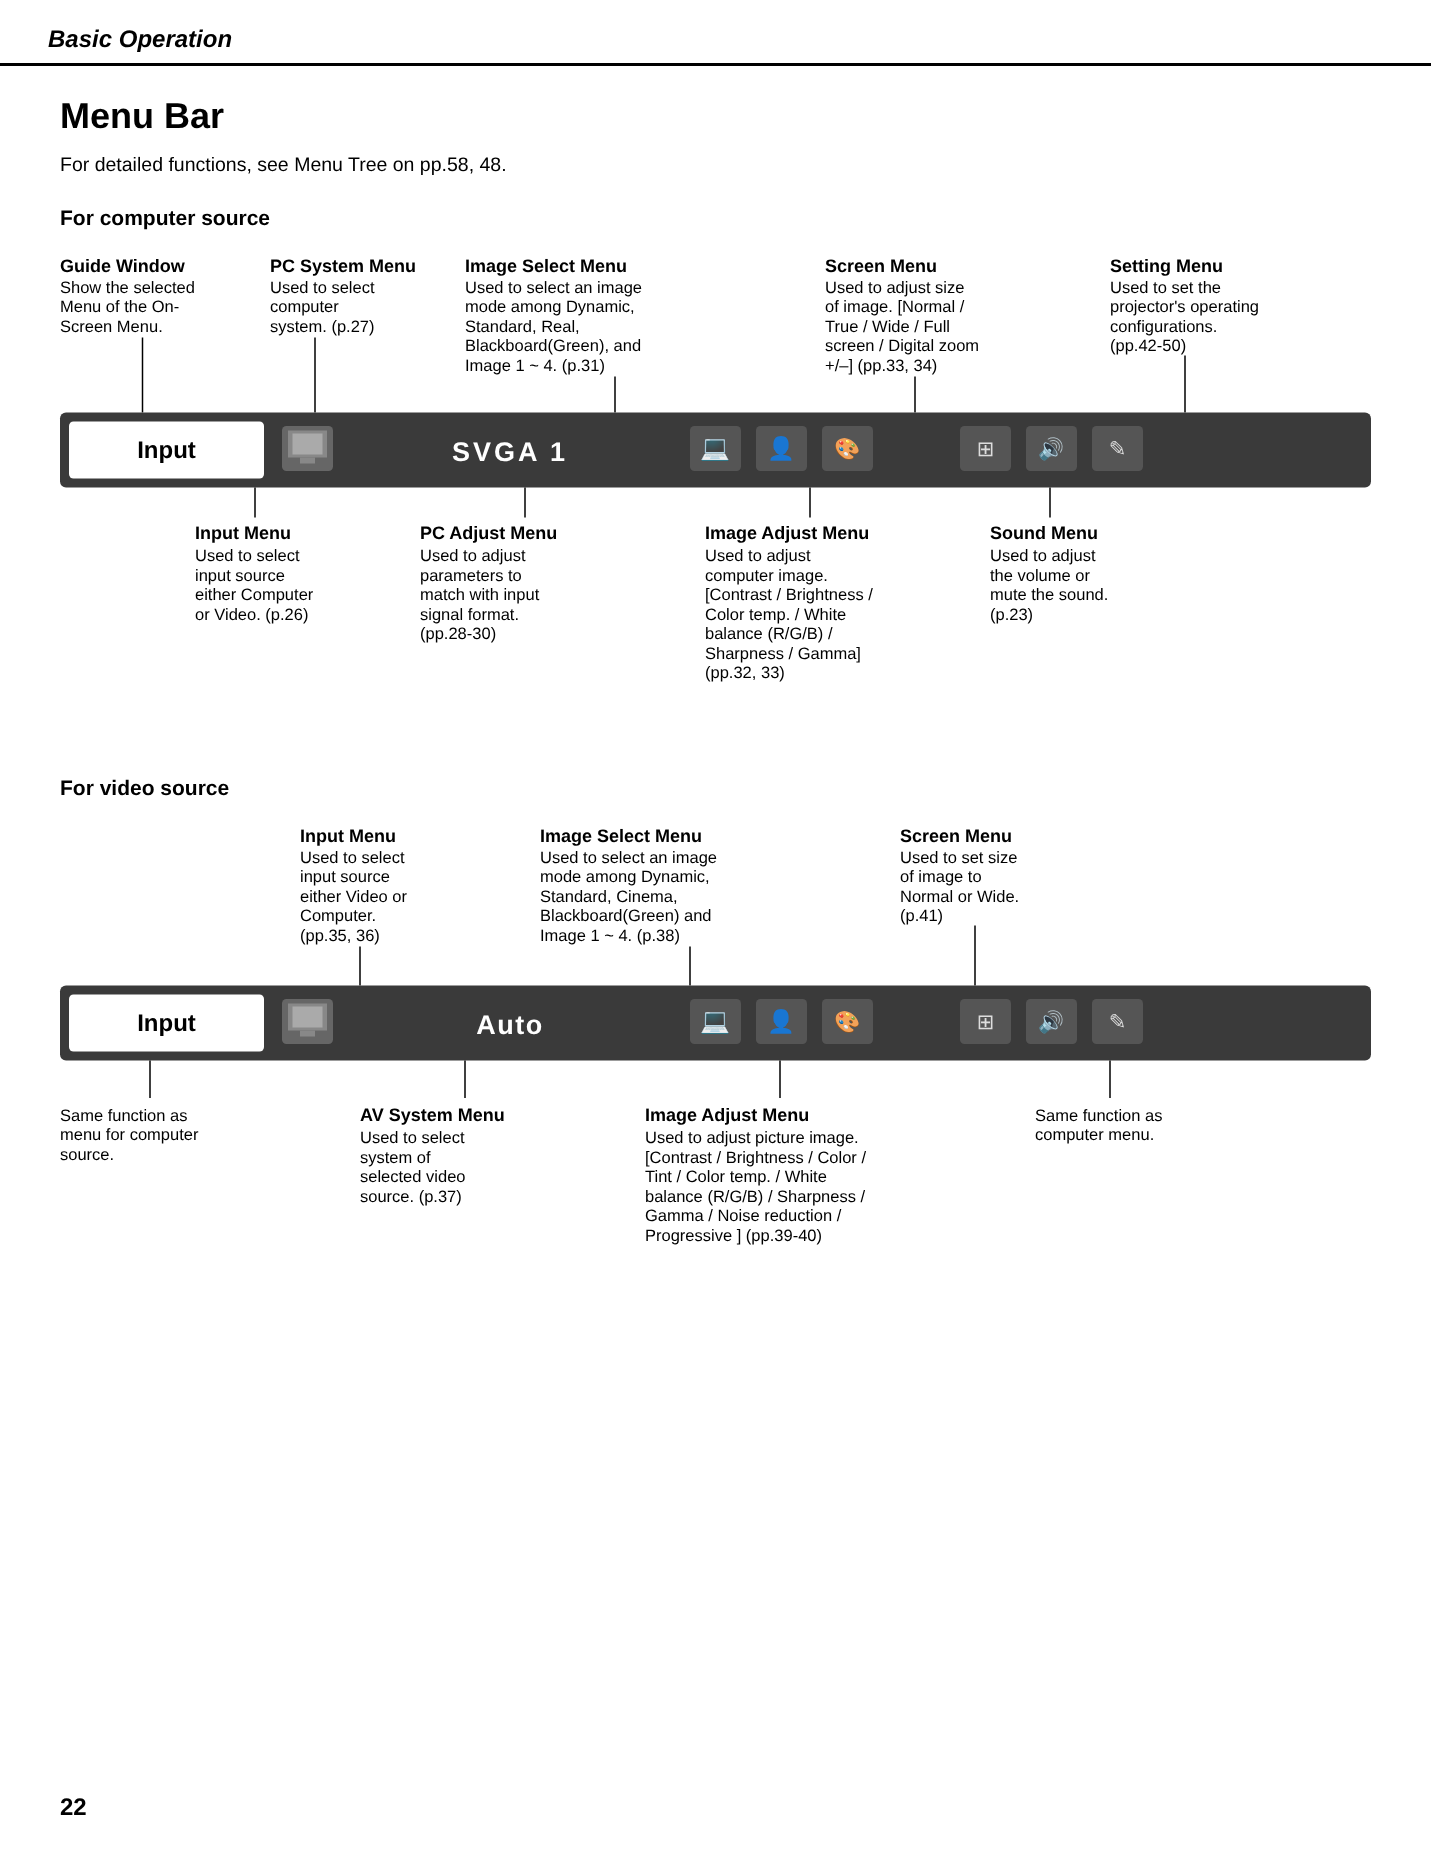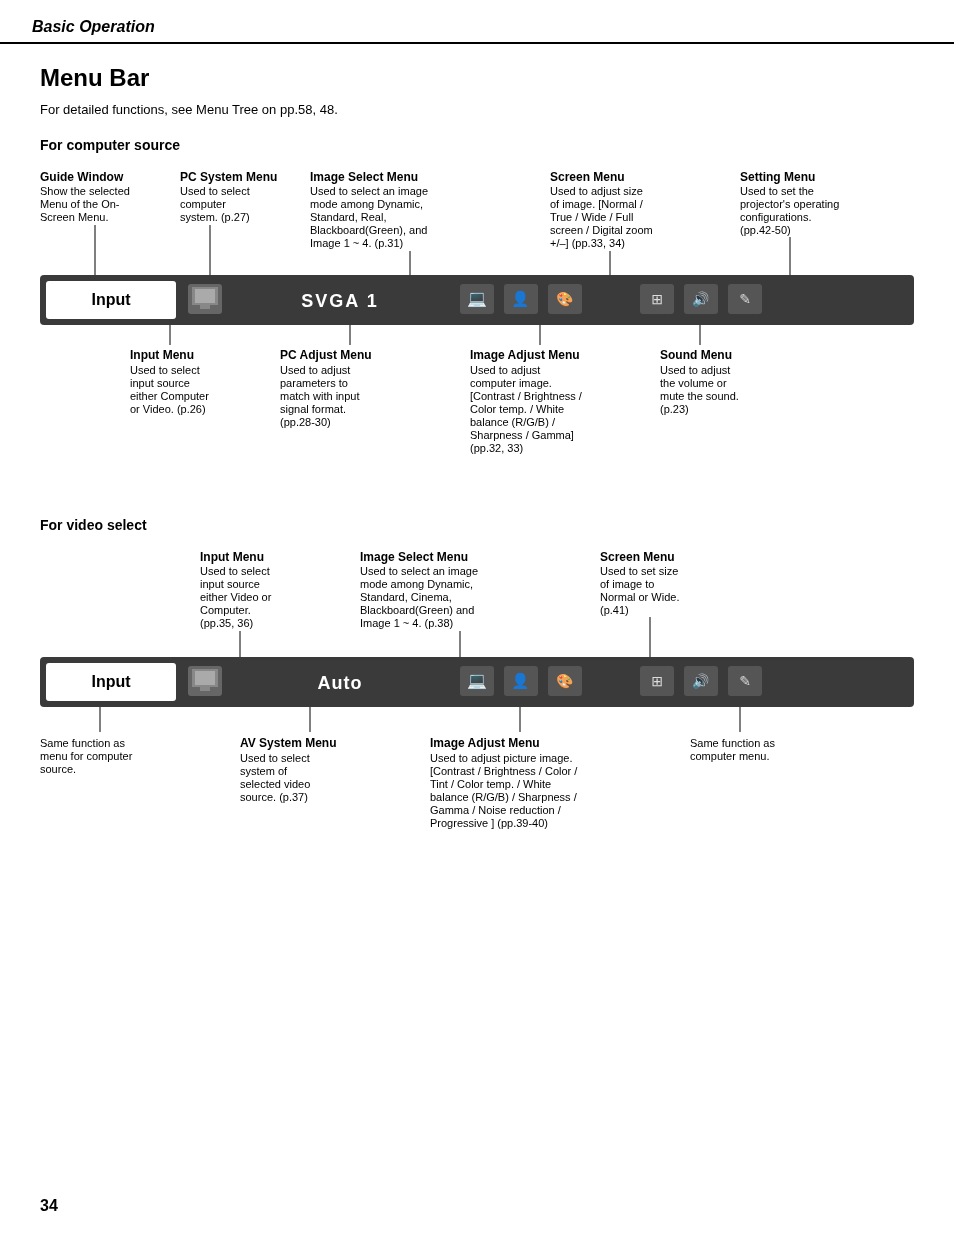--- a/index.html
+++ b/index.html
@@ -184,21 +184,21 @@
       <text x="620" y="207" font-size="11" font-family="Arial">Used to adjust</text>
       <text x="620" y="220" font-size="11" font-family="Arial">the volume or</text>
       <text x="620" y="233" font-size="11" font-family="Arial">mute the sound.</text>
       <text x="620" y="246" font-size="11" font-family="Arial">(p.23)</text>
 
     </svg>
 
   </div>
 
   <div class="for-video-section">
-    <div class="section-header">For video select</div>
+    <div class="section-header">For video source</div>
 
     <svg width="874" height="380" viewBox="0 0 874 380" style="display:block; overflow:visible;">
 
       <text x="160" y="14" font-weight="bold" font-size="12" font-family="Arial">Input Menu</text>
       <text x="160" y="28" font-size="11" font-family="Arial">Used to select</text>
       <text x="160" y="41" font-size="11" font-family="Arial">input source</text>
       <text x="160" y="54" font-size="11" font-family="Arial">either Video or</text>
       <text x="160" y="67" font-size="11" font-family="Arial">Computer.</text>
       <text x="160" y="80" font-size="11" font-family="Arial">(pp.35, 36)</text>
 
@@ -274,13 +274,13 @@
 
       <text x="650" y="200" font-size="11" font-family="Arial">Same function as</text>
       <text x="650" y="213" font-size="11" font-family="Arial">computer menu.</text>
 
     </svg>
 
   </div>
 
 </div>
 
-<div class="page-number">34</div>
+<div class="page-number">22</div>
 
 </body></html>

